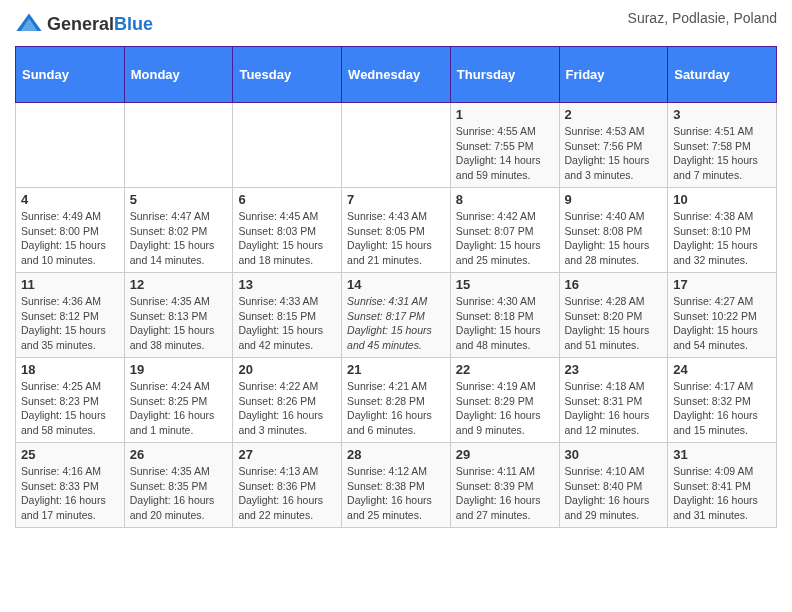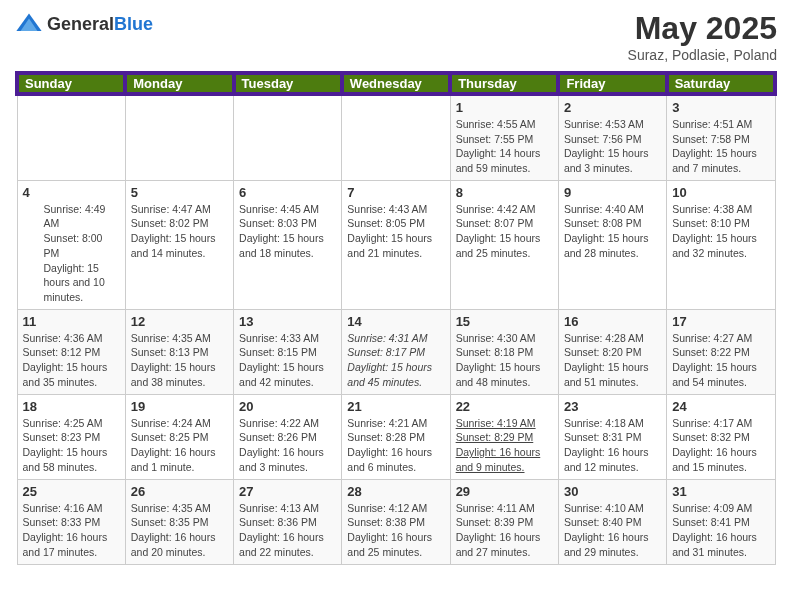--- a/index.html
+++ b/index.html
@@ -51,27 +51,27 @@
     .subtitle {
       font-size: 14px;
       color: #555;
     }
     .calendar {
       width: 100%;
       border-collapse: collapse;
       table-layout: fixed;
     }
     .calendar thead tr th {
-      background-color: #4d7c0f;
+      background-color: #3b82f6;
       color: #fff;
       font-size: 13px;
       font-weight: bold;
-      padding: 1px 6px;
+      padding: 20px 6px;
       text-align: left;
-      border: 4px solid #4c1d95;
+      border: 1px solid #4c1d95;
     }
     .calendar tbody tr td {
       border: 1px solid #ccc;
       vertical-align: top;
       padding: 4px 5px;
       background: #fff;
       height: 85px;
     }
     .calendar tbody tr:nth-child(odd) td {
       background: #f9f9f9;
@@ -100,21 +100,20 @@
     <div class="logo">
       <svg class="logo-icon" viewBox="0 0 40 40" xmlns="http://www.w3.org/2000/svg">
         <polygon points="20,5 38,30 2,30" fill="#2176d2"></polygon>
         <polygon points="20,12 32,30 8,30" fill="#5fa8e8"></polygon>
       </svg>
       <div>
         <span class="logo-text-general">General</span><span class="logo-text-blue">Blue</span>
       </div>
     </div>
     <div class="title-block">
-      <div class="main-title">May 2025</div>
       <div class="subtitle">Suraz, Podlasie, Poland</div>
     </div>
   </div>
 
   <table class="calendar">
     <thead>
       <tr>
       <th>Sunday</th>
           <th>Monday</th>
           <th>Tuesday</th>
@@ -145,21 +144,21 @@
           <td>
             <span class="day-number">3</span>
             <div class="day-info" style="white-space: pre-line;">Sunrise: 4:51 AM
 Sunset: 7:58 PM
 Daylight: 15 hours and 7 minutes.</div>
           </td>
         </tr>
         <tr>
           <td>
             <span class="day-number">4</span>
-            <div class="day-info" style="white-space: pre-line; margin-left: 21px;">Sunrise: 4:49 AM
+            <div class="day-info" style="white-space: pre-line;">Sunrise: 4:49 AM
 Sunset: 8:00 PM
 Daylight: 15 hours and 10 minutes.</div>
           </td>
           <td>
             <span class="day-number">5</span>
             <div class="day-info" style="white-space: pre-line;">Sunrise: 4:47 AM
 Sunset: 8:02 PM
 Daylight: 15 hours and 14 minutes.</div>
           </td>
           <td>
@@ -226,21 +225,21 @@
           </td>
           <td>
             <span class="day-number">16</span>
             <div class="day-info" style="white-space: pre-line;">Sunrise: 4:28 AM
 Sunset: 8:20 PM
 Daylight: 15 hours and 51 minutes.</div>
           </td>
           <td>
             <span class="day-number">17</span>
             <div class="day-info" style="white-space: pre-line;">Sunrise: 4:27 AM
-Sunset: 8:22 PM
+Sunset: 10:22 PM
 Daylight: 15 hours and 54 minutes.</div>
           </td>
         </tr>
         <tr>
           <td>
             <span class="day-number">18</span>
             <div class="day-info" style="white-space: pre-line;">Sunrise: 4:25 AM
 Sunset: 8:23 PM
 Daylight: 15 hours and 58 minutes.</div>
           </td>
@@ -257,21 +256,21 @@
 Daylight: 16 hours and 3 minutes.</div>
           </td>
           <td>
             <span class="day-number">21</span>
             <div class="day-info" style="white-space: pre-line;">Sunrise: 4:21 AM
 Sunset: 8:28 PM
 Daylight: 16 hours and 6 minutes.</div>
           </td>
           <td>
             <span class="day-number">22</span>
-            <div class="day-info" style="white-space: pre-line; text-decoration: underline;">Sunrise: 4:19 AM
+            <div class="day-info" style="white-space: pre-line;">Sunrise: 4:19 AM
 Sunset: 8:29 PM
 Daylight: 16 hours and 9 minutes.</div>
           </td>
           <td>
             <span class="day-number">23</span>
             <div class="day-info" style="white-space: pre-line;">Sunrise: 4:18 AM
 Sunset: 8:31 PM
 Daylight: 16 hours and 12 minutes.</div>
           </td>
           <td>

